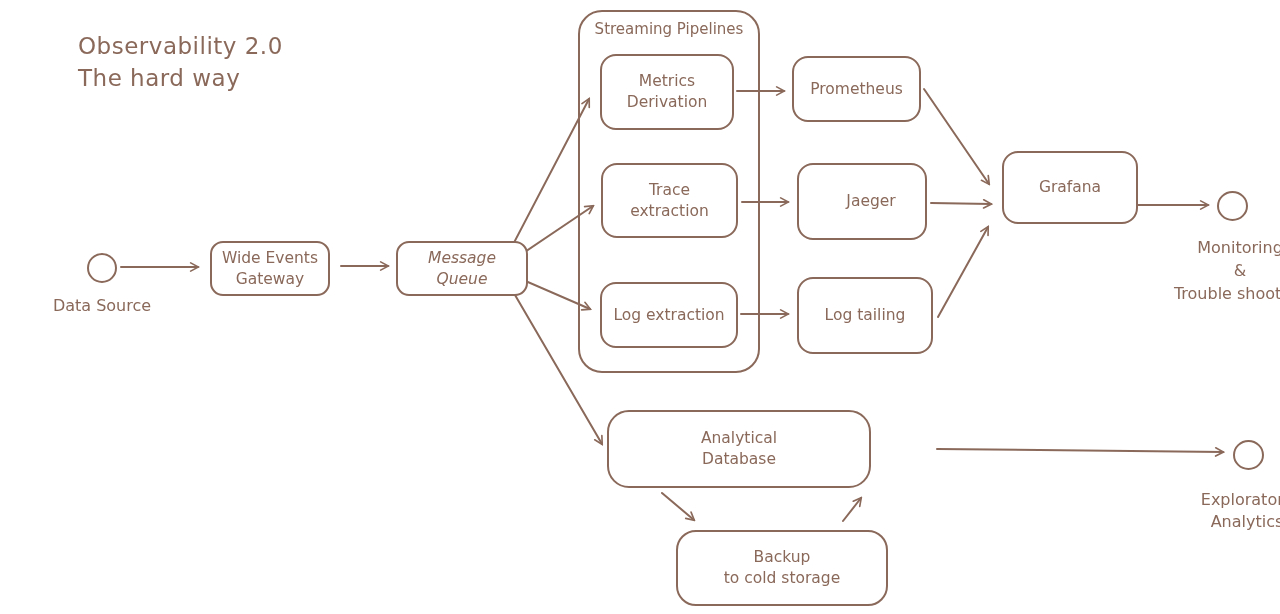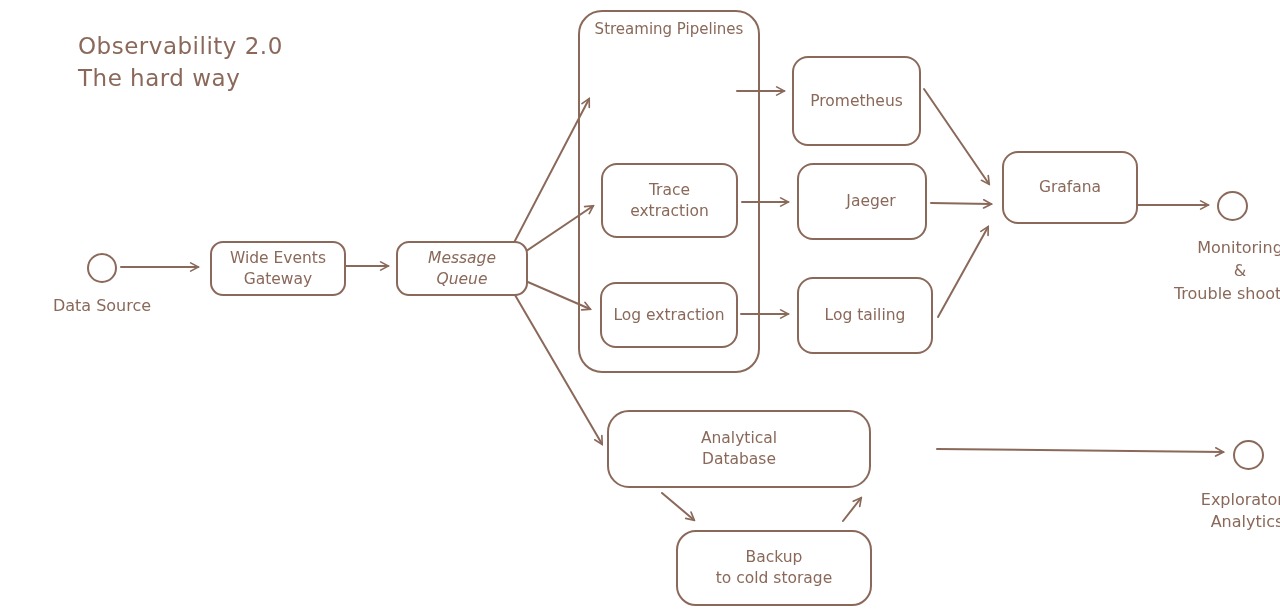--- a/index.html
+++ b/index.html
@@ -73,34 +73,36 @@
 The hard way</div>
 
   <div class="group-box" style="left:538px; top:10px; width:182px; height:363px;">
     <div class="group-label">Streaming Pipelines</div>
   </div>
 
   <div class="circle" style="left:47px; top:253px; width:30px; height:30px;"></div>
   <div class="circle" style="left:1177px; top:191px; width:31px; height:30px;"></div>
   <div class="circle" style="left:1193px; top:440px; width:31px; height:30px;"></div>
 
-  <div class="node" style="left:170px; top:241px; width:136px; height:55px; border-radius:13px;">Wide Events
+  <div class="node" style="left:170px; top:241px; width:120px; height:55px; border-radius:13px;">Wide Events
 Gateway</div>
   <div class="node" style="left:356px; top:241px; width:132px; height:55px; border-radius:13px;font-style:italic;">Message
 Queue</div>
+  <div class="node" style="left:560px; top:54px; width:134px; height:76px;">Metrics
+Derivation</div>
   <div class="node" style="left:561px; top:163px; width:137px; height:75px;">Trace
 extraction</div>
   <div class="node" style="left:560px; top:282px; width:138px; height:66px;">Log extraction</div>
-  <div class="node" style="left:752px; top:56px; width:129px; height:90px;">Prometheus</div>
+  <div class="node" style="left:752px; top:56px; width:129px; height:66px;">Prometheus</div>
   <div class="node" style="left:757px; top:163px; width:130px; height:77px;padding-left:18px;">Jaeger</div>
   <div class="node" style="left:757px; top:277px; width:136px; height:77px;">Log tailing</div>
   <div class="node" style="left:962px; top:151px; width:136px; height:73px;">Grafana</div>
   <div class="node" style="left:567px; top:410px; width:264px; height:78px; border-radius:22px;">Analytical
 Database</div>
-  <div class="node" style="left:636px; top:530px; width:196px; height:76px; border-radius:20px;">Backup
+  <div class="node" style="left:636px; top:530px; width:212px; height:76px; border-radius:20px;">Backup
 to cold storage</div>
 
   <div class="freelabel" style="left:-8px; top:295px; width:140px;">Data Source</div>
   <div class="freelabel" style="left:1113px; top:236px; width:174px; line-height:23px;">Monitoring
 &amp;
 Trouble shooting</div>
   <div class="freelabel" style="left:1132px; top:489px; width:150px;">Exploratory
 Analytics</div>
 
 </div>

